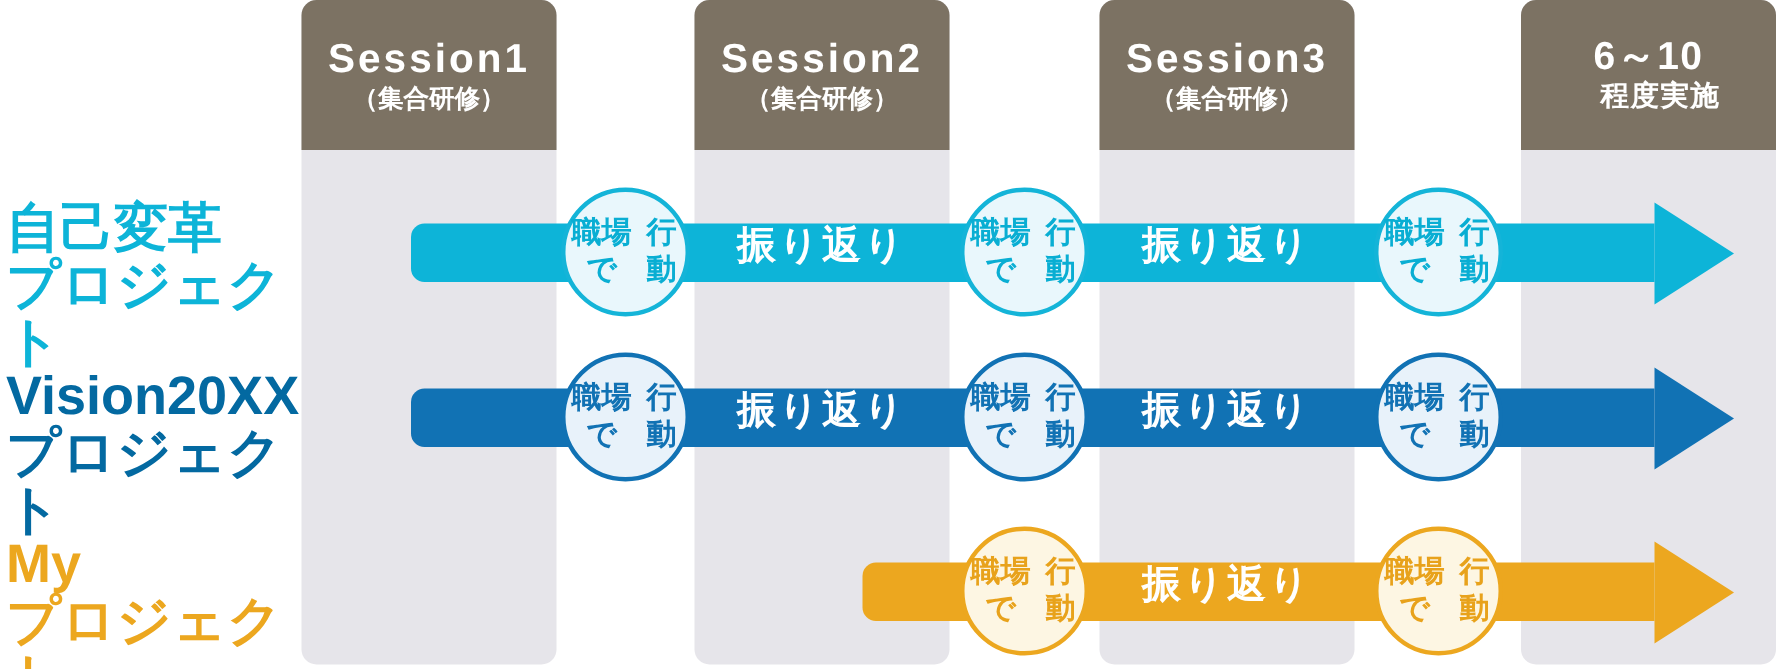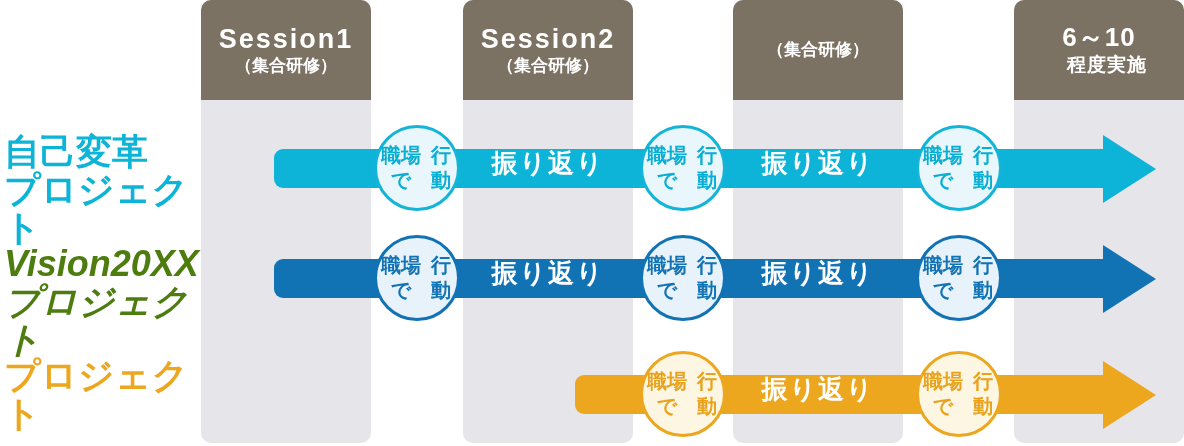--- a/index.html
+++ b/index.html
@@ -18,21 +18,21 @@
     border-radius:10px 10px 0 0;color:#ffffff;text-align:center;
     display:flex;flex-direction:column;justify-content:center;gap:3px;
   }
   .col-title{font-size:27px;font-weight:bold;letter-spacing:2px;line-height:28px;}
   .col-sub{font-size:17px;font-weight:bold;line-height:20px;}
   .col-sub-num{font-size:26px;font-weight:bold;line-height:27px;letter-spacing:1px;}
   .col-sub-small{font-size:19px;font-weight:bold;line-height:22px;letter-spacing:1px;margin-left:16px;}
   
   .row-label{position:absolute;left:4px;width:195px;font-size:36px;font-weight:bold;line-height:38px;z-index:3;}
   .row-label.r1{top:133px;color:#0db4d8;}
-  .row-label.r2{top:245px;color:#4d7c0f;font-style:italic;}
+  .row-label.r2{top:245px;color:#0369a1;}
   .row-label.r3{top:357px;color:#eca71f;}
   
   .bar{position:absolute;height:39px;border-radius:9px 0 0 9px;z-index:2;}
   .bar.r1{left:274px;top:149px;width:829px;background:#0db4d8;}
   .bar.r2{left:274px;top:259px;width:829px;background:#1172b4;}
   .bar.r3{left:575px;top:375px;width:528px;background:#eca71f;}
   .arrow-head{
     position:absolute;left:100%;top:50%;transform:translateY(-50%);
     width:0;height:0;border-top:34px solid transparent;border-bottom:34px solid transparent;
   }
@@ -75,39 +75,41 @@
     </div>
   </div>
   <div class="column col-2">
     <div class="col-header">
       <div class="col-title">Session2</div>
       <div class="col-sub">（集合研修）</div>
     </div>
   </div>
   <div class="column col-3">
     <div class="col-header">
+      <div class="col-title">Session3</div>
       <div class="col-sub">（集合研修）</div>
     </div>
   </div>
   <div class="column col-4">
     <div class="col-header">
       <div class="col-sub-num">6～10</div>
       <div class="col-sub-small">程度実施</div>
     </div>
   </div>
 
   <div class="row-label r1">
     <div>自己変革</div>
     <div>プロジェクト</div>
   </div>
   <div class="row-label r2">
     <div>Vision20XX</div>
     <div>プロジェクト</div>
   </div>
   <div class="row-label r3">
+    <div>My</div>
     <div>プロジェクト</div>
   </div>
 
   <div class="bar r1">
     <div class="arrow-head"></div>
   </div>
   <div class="bar r2">
     <div class="arrow-head"></div>
   </div>
   <div class="bar r3">

